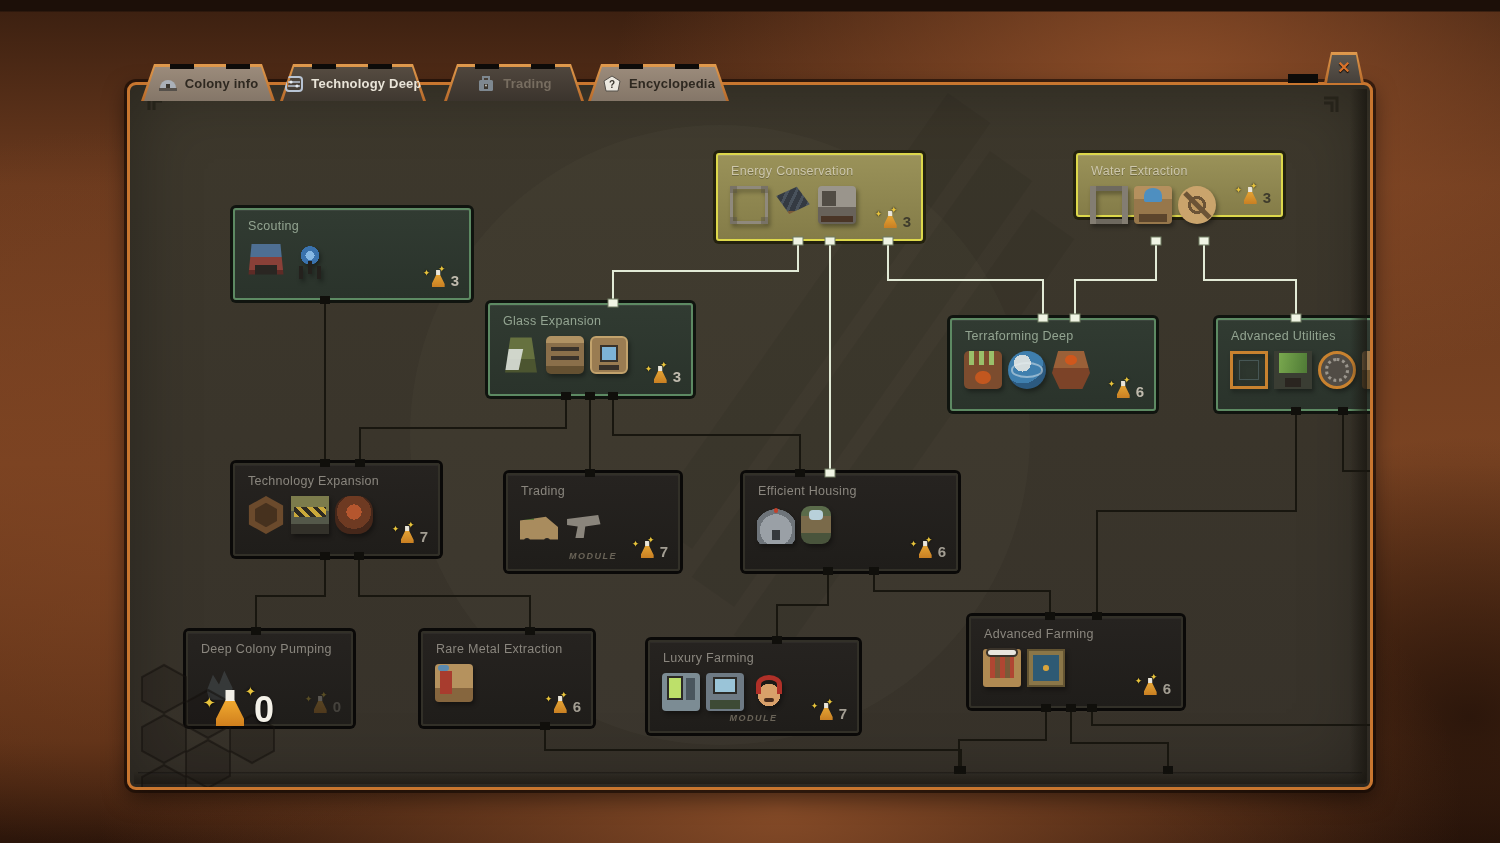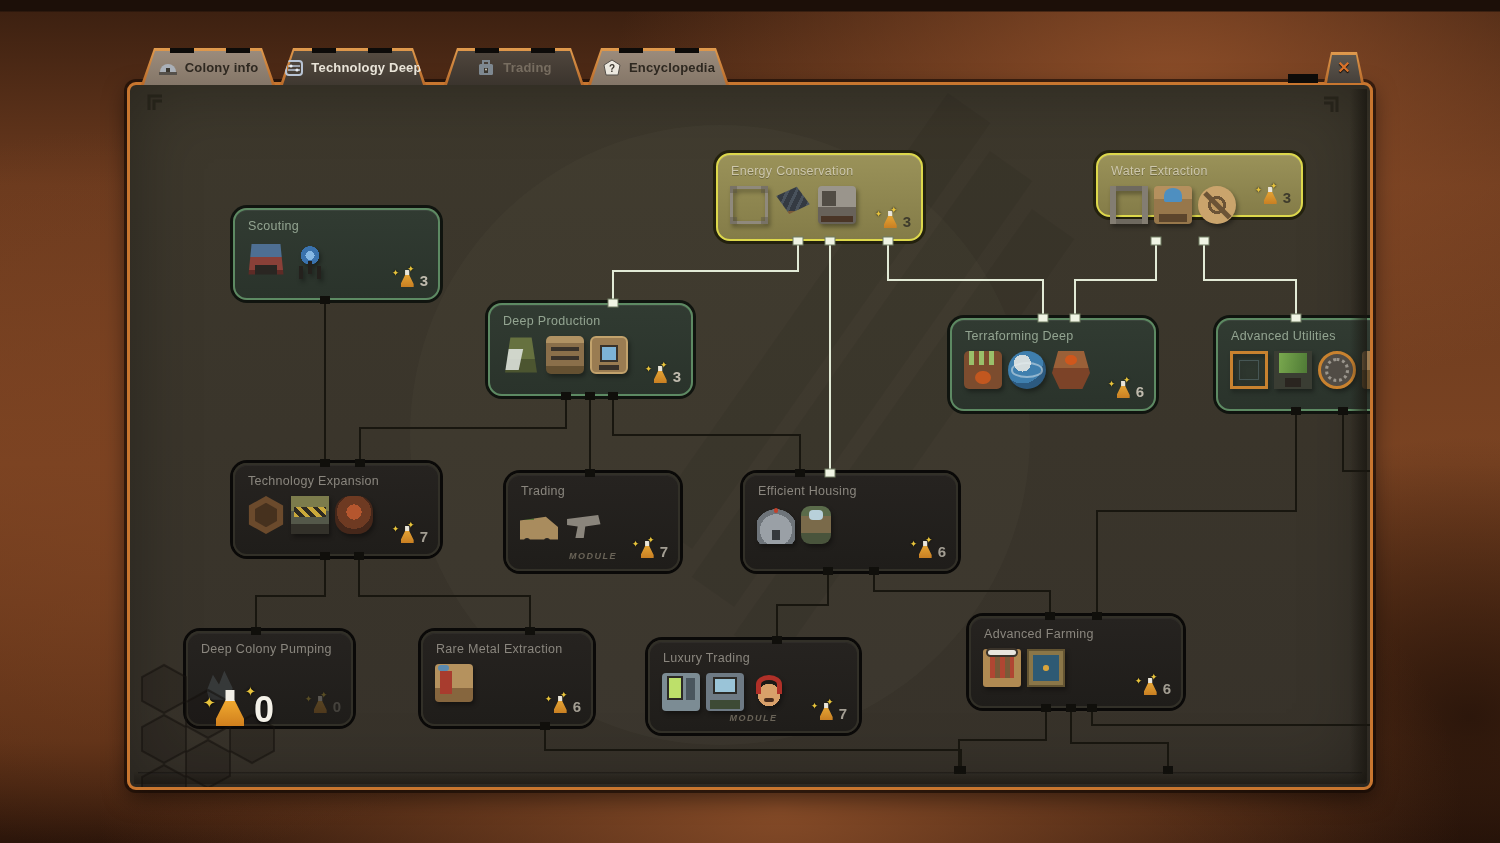--- a/index.html
+++ b/index.html
@@ -12,21 +12,21 @@
       linear-gradient(#1c0f08 0px, #1c0f08 11px, rgba(28,15,8,0) 12px),
       radial-gradient(900px 520px at 78% 10%, rgba(145,80,42,.9) 0%, rgba(145,80,42,0) 62%),
       radial-gradient(760px 560px at 10% 58%, rgba(125,67,34,.85) 0%, rgba(125,67,34,0) 65%),
       radial-gradient(1100px 650px at 52% 96%, rgba(140,79,42,.9) 0%, rgba(140,79,42,0) 62%),
       radial-gradient(500px 400px at 98% 85%, rgba(32,16,8,.8) 0%, rgba(32,16,8,0) 70%),
       linear-gradient(180deg,#3a1f10 0%, #6b3a1e 22%, #7a4322 55%, #5a2f16 88%, #2b150a 100%);
   }
 
   
   .tab{
-    position:absolute; top:48px; height:37px;
+    position:absolute; top:64px; height:37px;
     clip-path:polygon(13px 0, calc(100% - 13px) 0, 100% 100%, 0 100%);
     background:linear-gradient(#e09a4d,#b86a2a);
     z-index:20; cursor:pointer;
   }
   .tab::before{
     content:""; position:absolute; inset:3px 3px 0 3px;
     clip-path:polygon(11px 0, calc(100% - 11px) 0, 100% 100%, 0 100%);
     background:var(--tabbg); z-index:0;
   }
   .tab::after{
@@ -73,21 +73,21 @@
   .inner-line-b{ position:absolute; left:8px; right:8px; top:687px; height:2px;
     background:rgba(0,0,0,.28); border-bottom:1px solid rgba(255,255,255,.04); z-index:1;}
 
   
   .wm-circle{ position:absolute; left:280px; top:40px; width:620px; height:620px; border-radius:50%;
     background:rgba(235,238,225,.022); z-index:0;}
   .wm-s{ position:absolute; width:520px; height:52px; background:rgba(0,0,0,.05);
     transform:rotate(-55deg); z-index:0;}
 
   
-  .node{ position:absolute; border-radius:14px; z-index:2; cursor:pointer; }
+  .node{ position:absolute; border-radius:3px; z-index:2; cursor:pointer; }
   .node .ntitle{ position:absolute; top:9px; left:13px; font-size:12.5px; letter-spacing:.3px; font-weight:400;}
   .node .icons{ position:absolute; left:12px; top:31px; display:flex; gap:6px; align-items:flex-end;}
   .node .cost{ position:absolute; right:10px; bottom:7px; display:flex; align-items:center; gap:6px;}
   .node .cost .num{ font-size:15px; font-weight:700; }
   .node .cost.faded{ opacity:.28; }
   .node .module{ position:absolute; bottom:8px; left:50%; transform:translateX(-50%);
     font-size:9px; font-style:italic; letter-spacing:1.5px; color:#6a6458; font-weight:700;}
 
   .node.available{ background:linear-gradient(#313b32,#2a332b); border:2px solid #5d8a63;
     box-shadow:0 0 0 3px #10140f, inset 0 1px 0 rgba(255,255,255,.06);}
@@ -301,21 +301,21 @@
   <div class="inner-line-b"></div>
 
   <svg class="corner-glyph" style="left:16px;top:8px" viewBox="0 0 18 18">
     <path d="M3 17 V3 H16 M8 17 V8 H16" fill="none" stroke="#242118" stroke-width="3"></path>
   </svg>
   <svg class="corner-glyph" style="left:1192px;top:10px" viewBox="0 0 18 18">
     <path d="M15 17 V3 H2 M10 17 V8 H2" fill="none" stroke="#242118" stroke-width="3"></path>
   </svg>
 
   <div>
-      <div class="node available" style="left: 103px; top: 123px; width: 207px; height: 92px;">
+      <div class="node available" style="left: 103px; top: 123px; width: 238px; height: 92px;">
         <div class="ntitle">Scouting</div>
         <div class="icons">
           <span class="icon i-scout-rover-icon"></span>
           <span class="icon i-scout-drone-icon"></span>
         </div>
         <div class="cost">
           <span class="costwrap"><span class="flask"></span></span>
           <span class="num">3</span>
         </div>
       </div>
@@ -324,34 +324,34 @@
         <div class="icons">
           <span class="icon i-frame-square-icon"></span>
           <span class="icon i-solar-panel-icon"></span>
           <span class="icon i-generator-icon"></span>
         </div>
         <div class="cost">
           <span class="costwrap"><span class="flask"></span></span>
           <span class="num">3</span>
         </div>
       </div>
-      <div class="node highlighted" style="left: 946px; top: 68px; width: 207px; height: 64px; margin-left: 20px;">
+      <div class="node highlighted" style="left: 946px; top: 68px; width: 207px; height: 64px;">
         <div class="ntitle">Water Extraction</div>
         <div class="icons">
           <span class="icon i-pipe-frame-icon"></span>
           <span class="icon i-water-extractor-icon"></span>
           <span class="icon i-water-wheel-icon"></span>
         </div>
         <div class="cost">
           <span class="costwrap"><span class="flask"></span></span>
           <span class="num">3</span>
         </div>
       </div>
       <div class="node available" style="left: 358px; top: 218px; width: 205px; height: 93px;">
-        <div class="ntitle">Deep Production</div>
+        <div class="ntitle">Glass Expansion</div>
         <div class="icons">
           <span class="icon i-glazier-bot-icon"></span>
           <span class="icon i-furnace-icon"></span>
           <span class="icon i-kiln-icon"></span>
         </div>
         <div class="cost">
           <span class="costwrap"><span class="flask"></span></span>
           <span class="num">3</span>
         </div>
       </div>
@@ -425,21 +425,21 @@
         <div class="ntitle">Rare Metal Extraction</div>
         <div class="icons">
           <span class="icon i-refinery-icon"></span>
         </div>
         <div class="cost">
           <span class="costwrap"><span class="flask"></span></span>
           <span class="num">6</span>
         </div>
       </div>
       <div class="node locked" style="left: 518px; top: 555px; width: 211px; height: 93px;">
-        <div class="ntitle">Luxury Trading</div>
+        <div class="ntitle">Luxury Farming</div>
         <div class="icons">
           <span class="icon i-vending-machine-icon"></span>
           <span class="icon i-habitat-unit-icon"></span>
           <span class="icon i-entertainer-icon"></span>
         </div>
         <div class="module">MODULE</div>
         <div class="cost">
           <span class="costwrap"><span class="flask"></span></span>
           <span class="num">7</span>
         </div>

